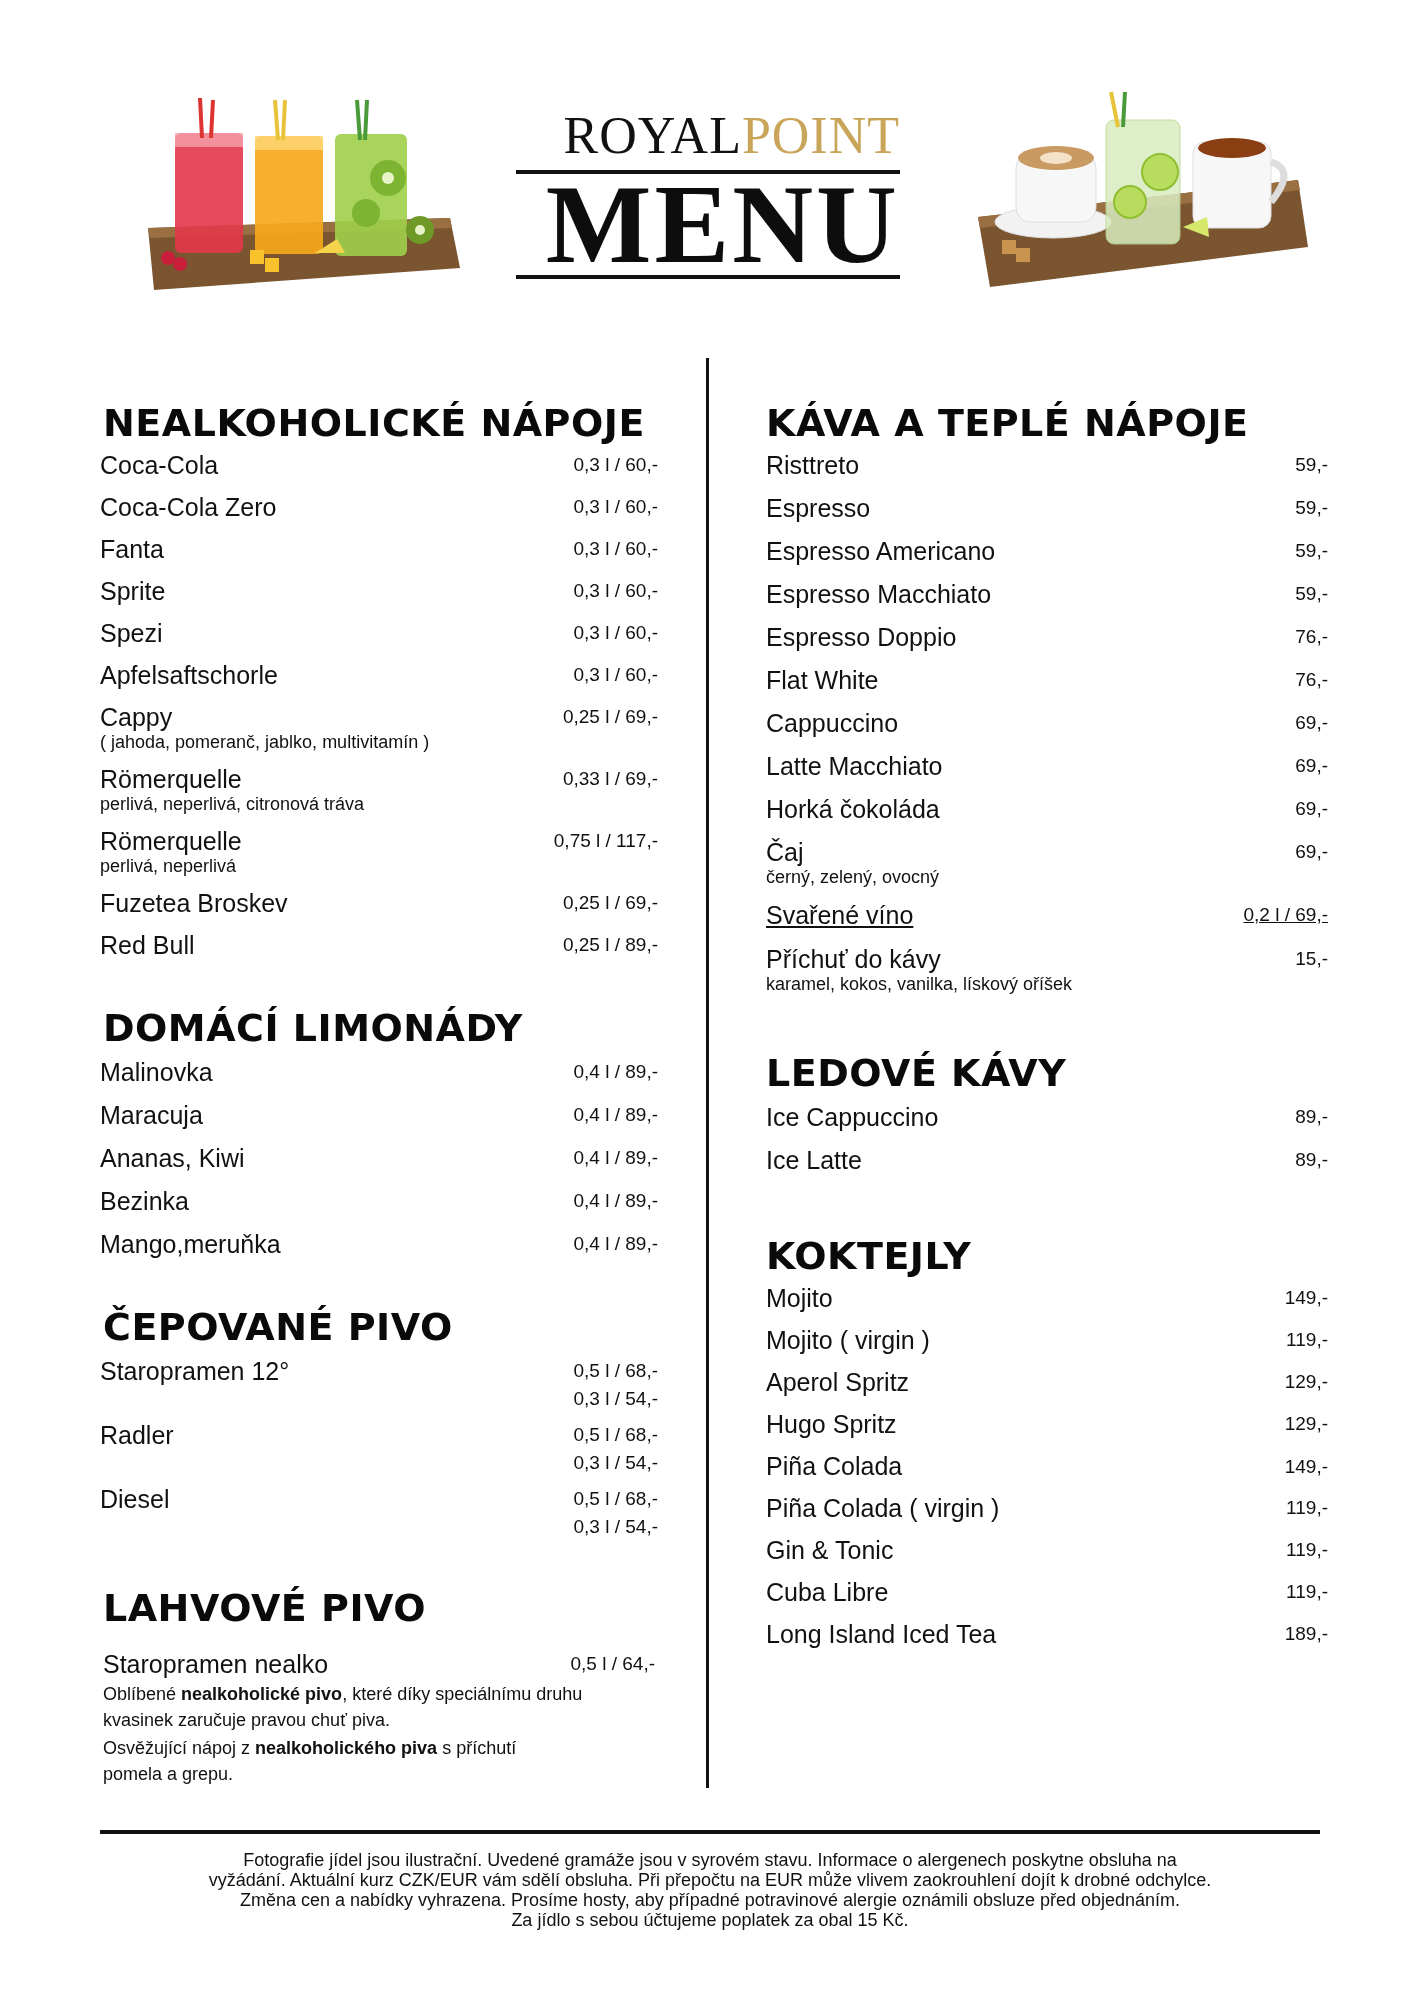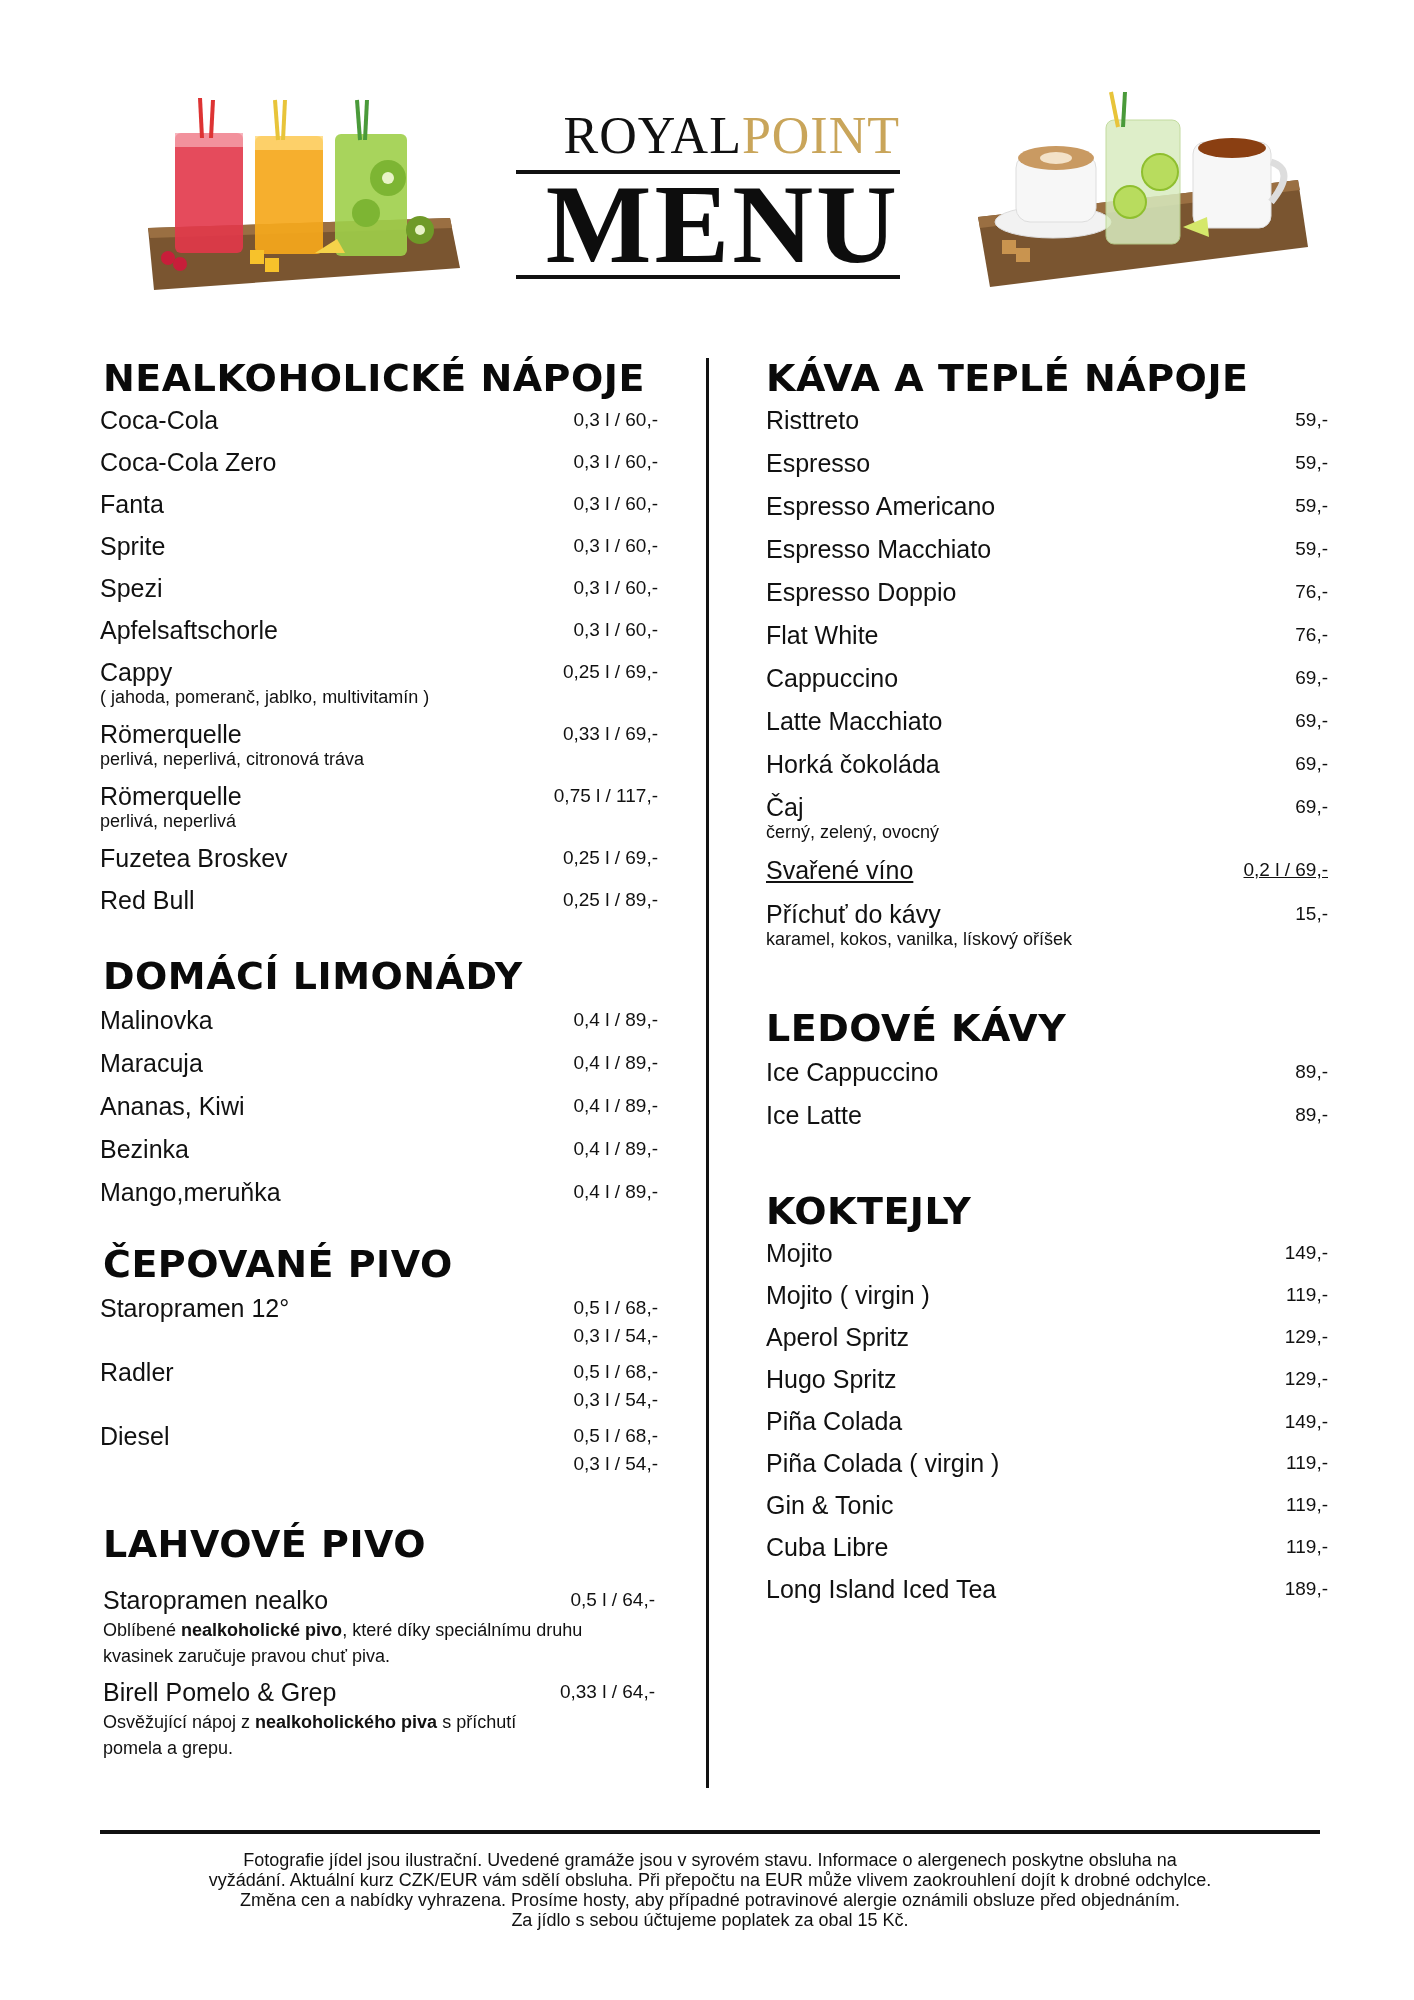--- a/index.html
+++ b/index.html
@@ -19,21 +19,21 @@
   .logo-rule.top { margin-top: 6px; }
   .menu-word { font-family: "Liberation Serif", serif; font-weight: 700; font-size: 112px; line-height: 96px; letter-spacing: 3px; color: #0d0d0d; margin: 2px 0 3px; }
 
   
   .col { position: absolute; top: 355px; }
   .col-left  { left: 100px; width: 558px; }
   .col-right { left: 766px; width: 562px; }
 
   .divider { position: absolute; left: 706px; top: 358px; width: 3px; height: 1430px; background: #111; }
 
-  .section-title { font-family: "DejaVu Sans", sans-serif; font-weight: 700; font-size: 38px; line-height: 46px; letter-spacing: 0.5px; color: #0a0a0a; white-space: nowrap; }
+  .section-title { font-family: "DejaVu Sans", sans-serif; font-weight: 700; font-size: 38px; line-height: 46px; letter-spacing: 0.5px; color: #0a0a0a; white-space: nowrap; margin-top: 45px; }
   .col-left .section-title { margin-left: 3px; }
 
   .item { display: flex; justify-content: space-between; align-items: flex-start; }
   .item-name { font-family: "Liberation Sans", sans-serif; font-size: 25px; line-height: 30px; font-weight: 500; color: #111; }
   .item-price { font-family: "Liberation Sans", sans-serif; font-size: 19px; line-height: 28px; color: #111; text-align: right; white-space: nowrap; padding-top: 1px; }
   .item-sub { font-family: "Liberation Sans", sans-serif; font-size: 18px; line-height: 20px; color: #111; }
   .price-stack .item-price { display: block; line-height: 27px; }
 
   .note { font-family: "Liberation Sans", sans-serif; font-size: 18px; line-height: 26px; color: #111; width: 500px; margin-top: 2px; }
   .note b { font-weight: 700; }
@@ -224,24 +224,20 @@
 
   <section style="margin-top:44px;">
     <h2 class="section-title" style="margin-bottom:18px;">LAHVOVÉ PIVO</h2>
     <div class="item" style="padding-left:3px; width:555px;">
       <span class="item-name">Staropramen nealko</span>
       <span class="item-price">0,5 l / 64,-</span>
     </div>
     <p class="note" style="padding-left:3px;">
       <span>Oblíbené </span><b>nealkoholické pivo</b><span>, které díky speciálnímu druhu kvasinek zaručuje pravou chuť piva.</span>
     </p>
-    <div class="item" style="padding-left:3px; width:555px; margin-top:8px;">
-      <span class="item-name">Birell Pomelo &amp; Grep</span>
-      <span class="item-price">0,33 l / 64,-</span>
-    </div>
     <p class="note" style="padding-left:3px; width:470px;">
       <span>Osvěžující nápoj z </span><b>nealkoholického piva</b><span> s příchutí pomela a grepu.</span>
     </p>
   </section>
 </div>
 
 <div class="divider"></div>
 
 <div class="col col-right">
 

